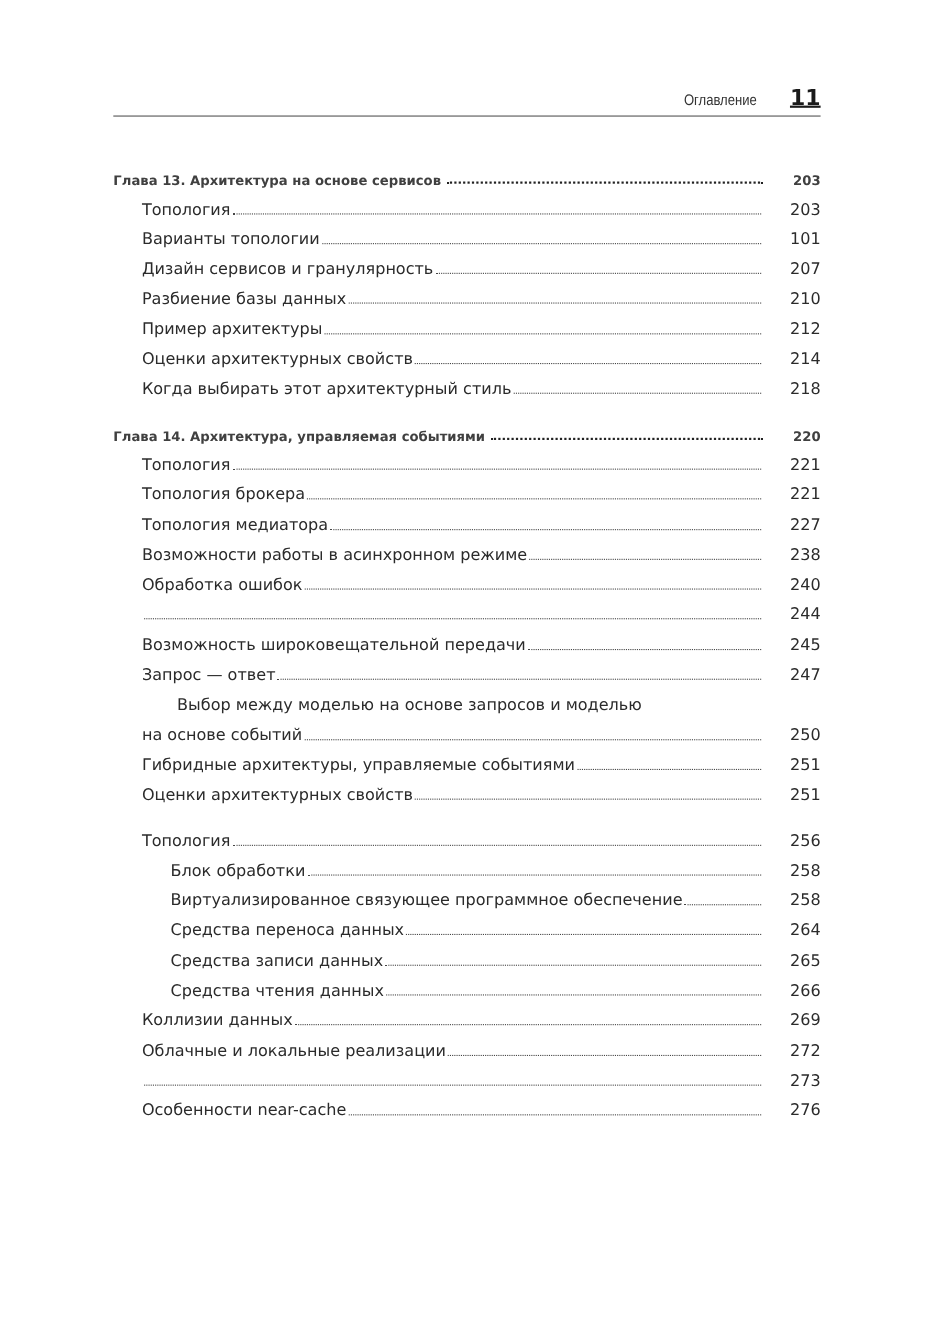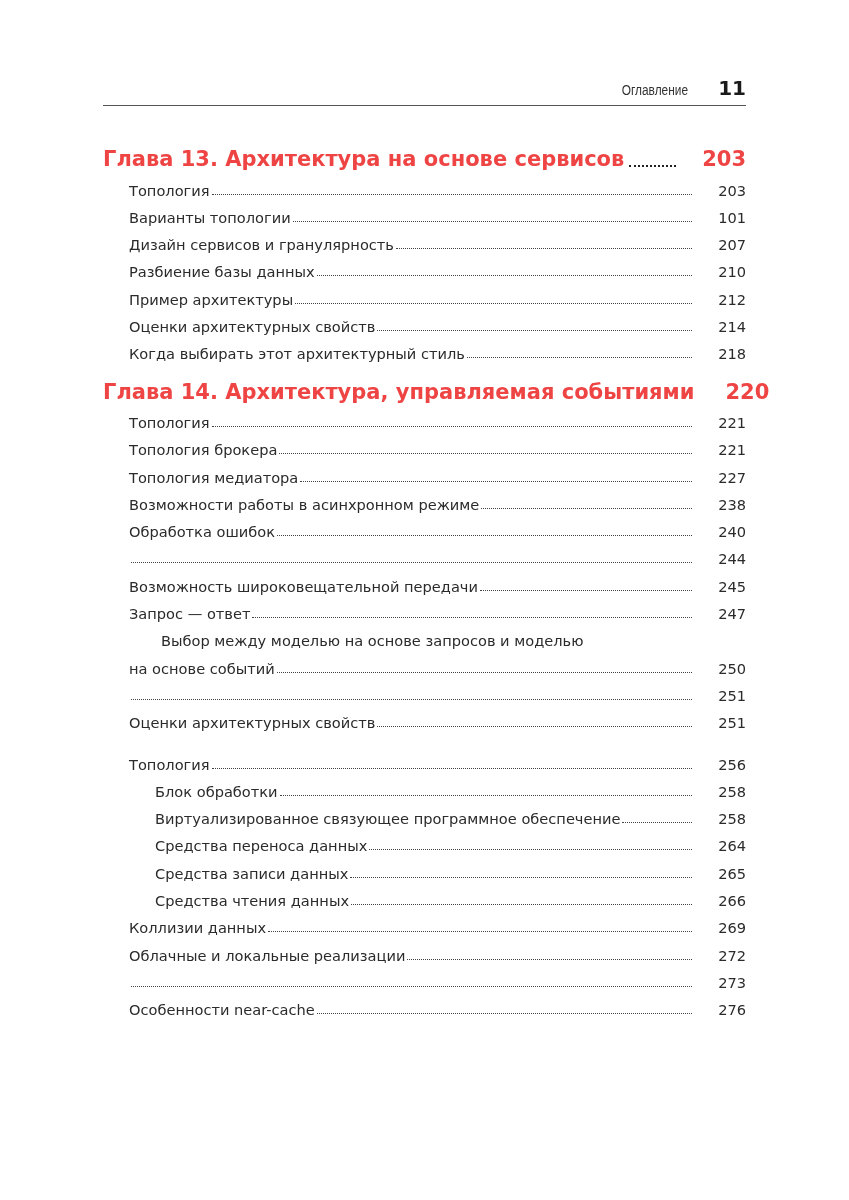--- a/index.html
+++ b/index.html
@@ -26,20 +26,21 @@
       transform-origin: right center;
       letter-spacing: 0px;
     }
     .page-number {
       position: absolute;
       right: 0; top: 2px;
       font-family: "DejaVu Sans", sans-serif;
       font-weight: bold;
       font-size: 20px;
       color: #1a1a1a;
+      text-decoration: underline;
     }
     .header-rule {
       position: absolute;
       left: 103px; top: 105px;
       width: 643px; height: 1px;
       background: #555;
     }
     .toc {
       position: absolute;
       left: 103px; top: 144px;
@@ -49,22 +50,22 @@
     .row {
       display: flex;
       align-items: flex-end;
       height: 27.3px;
       font-size: 14.6px;
       white-space: nowrap;
       color: #2b2b2b;
     }
     .row.chapter-row {
       font-weight: bold;
-      font-size: 21px;
-      color: #ef4444;
+      font-size: 12px;
+      color: #404040;
       align-items: flex-end;
     }
     .row .title { flex: 0 0 auto; }
     .row .leader {
       flex: 1 1 auto;
       overflow: hidden;
       margin: 0 2px 4px 2px;
       border-bottom: 1.6px dotted #444;
       height: 0;
     }
@@ -183,20 +184,21 @@
       <div class="first-line">
           <span class="title">Выбор между моделью на основе запросов и моделью</span>
         </div>
       <div class="second-line">
           <span class="title">на основе событий</span>
           <span class="leader"></span>
           <span class="page">250</span>
         </div>
     </div>
     <div class="row lvl1">
+        <span class="title">Гибридные архитектуры, управляемые событиями</span>
         <span class="leader"></span>
         <span class="page">251</span>
       </div>
     <div class="row lvl1">
         <span class="title">Оценки архитектурных свойств</span>
         <span class="leader"></span>
         <span class="page">251</span>
       </div>
   </div>
 

